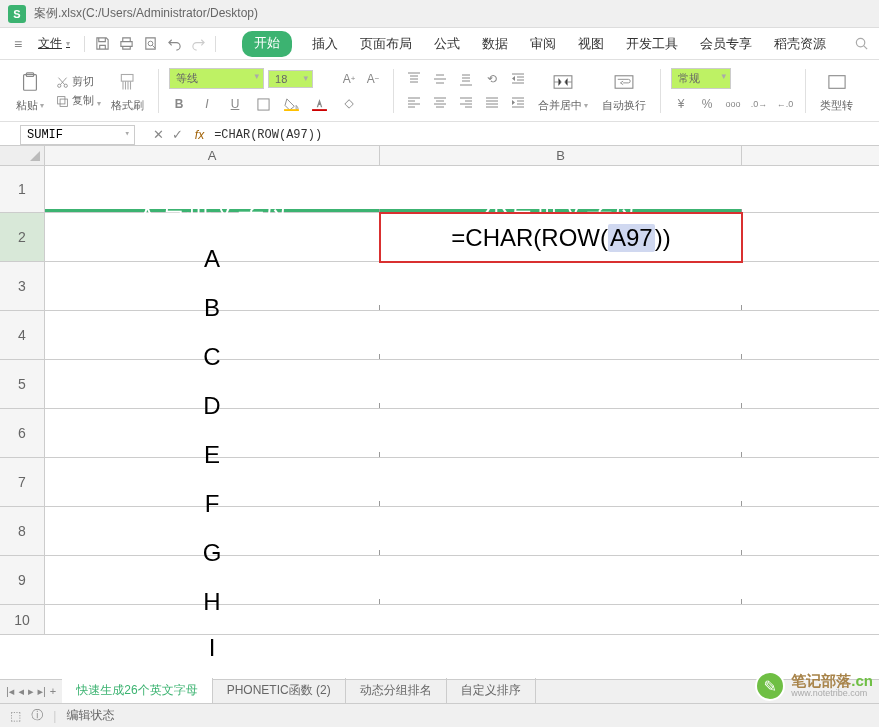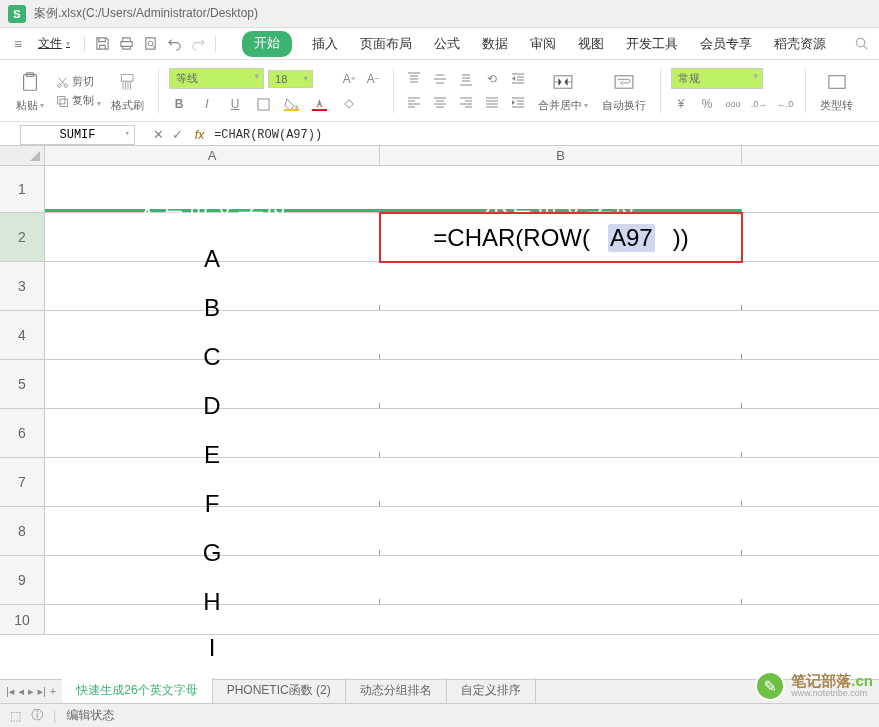--- a/index.html
+++ b/index.html
@@ -29,21 +29,21 @@
 .ribbon-vsep { width: 1px; height: 44px; background: #e0e0e0; margin: 0 4px; }
 .ribbon-col { display: flex; flex-direction: column; gap: 4px; font-size: 11px; color: #666; }
 .ribbon-row { display: flex; align-items: center; gap: 4px; }
 .ribbon-item { display: flex; align-items: flex-end; gap: 3px; cursor: pointer; }
 .ribbon-select { border: 1px solid #ccc; padding: 2px 18px 2px 6px; font-size: 11px; color: #666; position: relative; background: #bef264; }
 .ribbon-select::after { content: "▾"; position: absolute; right: 4px; color: #aaa; font-size: 9px; }
 .ribbon-btn-sm { width: 20px; height: 18px; display: flex; align-items: center; justify-content: center; color: #888; cursor: pointer; font-size: 12px; }
 
 
 .formula-bar { height: 24px; display: flex; align-items: center; border-bottom: 1px solid #ccc; padding-top: 8px; padding-bottom: 6px; }
-.name-box { width: 115px; border: 1px solid #ccc; padding: 2px 6px; font-size: 12px; font-family: "Courier New", monospace; text-align: center; margin-left: 20px; position: relative; }
+.name-box { width: 115px; border: 1px solid #ccc; padding: 2px 6px; font-size: 12px; font-family: "Courier New", monospace; text-align: left; margin-left: 20px; position: relative; }
 .name-box::after { content: "▾"; position: absolute; right: 4px; color: #aaa; font-size: 9px; }
 .fx-controls { display: flex; gap: 8px; margin-left: 18px; align-items: center; }
 .fx-btn { color: #888; font-size: 13px; cursor: pointer; }
 .fx-label { font-style: italic; font-size: 12px; color: #a16207; margin-left: 4px; }
 .formula-input { flex: 1; padding: 2px 10px; font-size: 12px; font-family: "Courier New", monospace; color: #333; }
 
 
 .sheet-area { position: relative; }
 .col-headers { display: flex; height: 20px; background: #f5f5f5; border-bottom: 1px solid #ccc; }
 .corner-cell { width: 45px; border-right: 1px solid #ccc; background: #eee; display:flex; align-items:center; justify-content:flex-end; padding-right:4px; }
@@ -51,21 +51,21 @@
 .col-header { border-right: 1px solid #ccc; text-align: center; font-size: 13px; color: #666; line-height: 20px; }
 .col-a { width: 335px; } .col-b { width: 362px; }
 
 .sheet-row { display: flex; border-bottom: 1px solid #ccc; }
 .row-header { width: 45px; background: #f5f5f5; border-right: 1px solid #ccc; text-align: center; font-size: 14px; color: #666; display: flex; align-items: center; justify-content: center; }
 .row-header.active { background: #d8e8d8; }
 .cell { border-right: 1px solid #999; display: flex; align-items: center; justify-content: center; font-size: 24px; margin-top: 43px; }
 .cell.header-cell { background: #3cb371; color: #fff; font-size: 26px; }
 .row-1 { height: 47px; } .row-n { height: 49px; }
 
-.active-cell { position: absolute; border: 2px solid #d93030; background: #fff; display: flex; align-items: center; justify-content: center; font-size: 24px; pointer-events: none; gap: 18px; }
+.active-cell { position: absolute; border: 2px solid #d93030; background: #fff; display: flex; align-items: center; justify-content: center; font-size: 24px; pointer-events: none; }
 .active-cell .ref-highlight { background: #d0d8f0; padding: 0 2px; border-radius: 2px; }
 
 
 .sheet-tabs-bar { height: 24px; display: flex; align-items: center; border-top: 1px solid #ccc; background: #f0f0f0; font-size: 12px; position: absolute; bottom: 24px; left: 0; right: 0; }
 .tab-nav { display: flex; gap: 4px; padding: 0 6px; color: #888; }
 .tab-nav span { cursor: pointer; font-size: 11px; }
 .sheet-tabs { display: flex; }
 .sheet-tab { padding: 4px 14px; border-right: 1px solid #ccc; cursor: pointer; color: #666; }
 .sheet-tab.active { background: #fff; color: #3cb371; border-bottom: 2px solid #3cb371; }
 
@@ -300,21 +300,21 @@
     <div class="ribbon-big">
         <svg width="22" height="16" viewBox="0 0 24 18">
           <rect x="2" y="2" width="20" height="14" fill="none" stroke="#888" stroke-width="1.2"></rect>
           <path stroke="#888" fill="none" d="M5 6h12a2 2 0 0 1 0 4h-6 M11 8l-3 2 3 2"></path>
         </svg>
       </div>
     <div class="ribbon-label">自动换行</div>
   </div>
   <div class="ribbon-vsep"></div>
   <div class="ribbon-col" style="gap:6px">
-    <div class="ribbon-select" style="width:92px">常规</div>
+    <div class="ribbon-select" style="width:60px">常规</div>
     <div class="ribbon-row" style="gap:6px">
       <span class="ribbon-btn-sm">¥</span>
       <span class="ribbon-btn-sm">%</span>
       <span class="ribbon-btn-sm" style="font-size:9px">ooo</span>
       <span class="ribbon-btn-sm" style="font-size:9px">.0→</span>
       <span class="ribbon-btn-sm" style="font-size:9px">←.0</span>
     </div>
   </div>
   <div class="ribbon-vsep"></div>
   <div class="ribbon-group">

